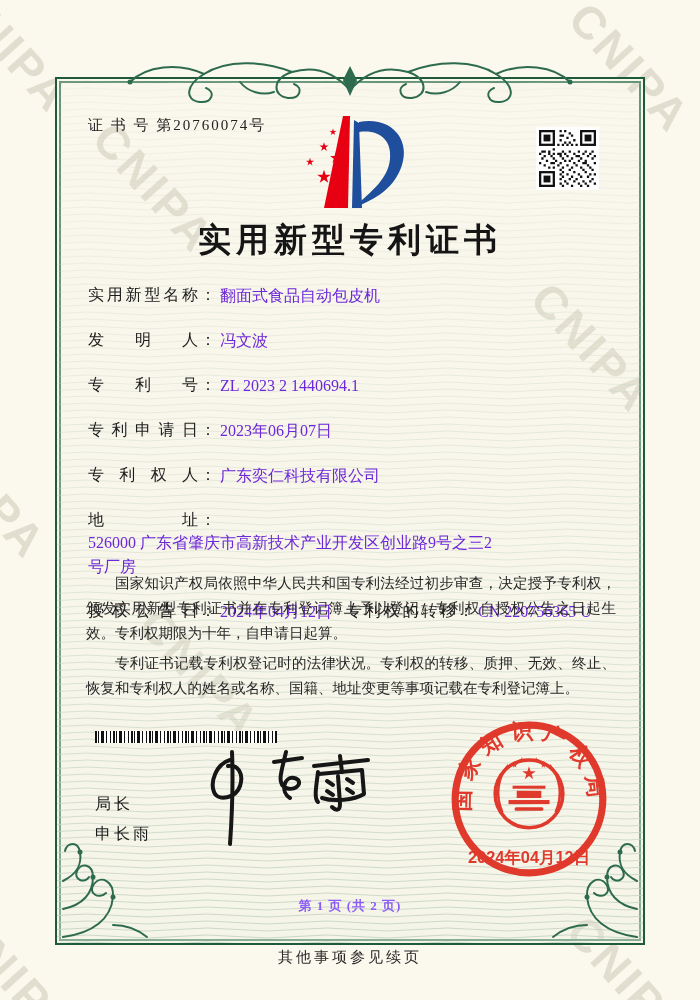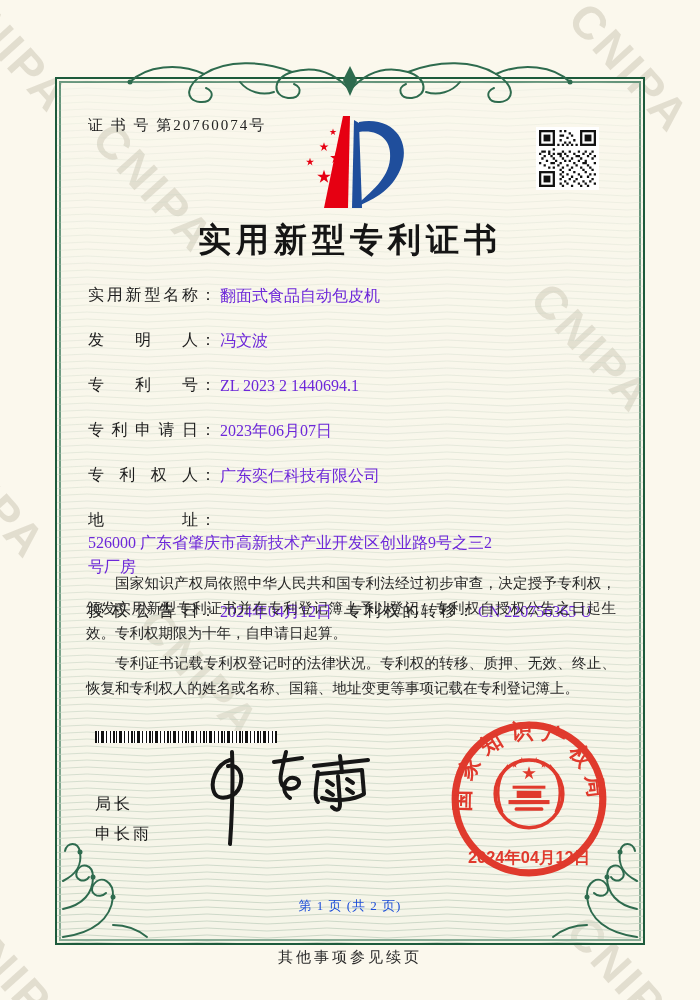--- a/index.html
+++ b/index.html
@@ -54,21 +54,21 @@
   }
   .signer{
     position:absolute;left:95px;top:789px;
     font-family:"Liberation Sans","DejaVu Sans",sans-serif;
     font-size:16px;letter-spacing:3px;color:#191919;line-height:30px;
   }
   .handsig{position:absolute;left:186px;top:748px;}
   .seal{position:absolute;left:449px;top:718px;}
   .pageno{
     position:absolute;left:0;top:897px;width:100%;text-align:center;
-    font-size:13px;letter-spacing:1px;color:#1d4ed8;
+    font-size:13px;letter-spacing:1px;color:#8b5cf6;font-weight:bold;
   }
   .contnote{
     position:absolute;left:0;top:948px;width:100%;text-align:center;
     font-size:15px;letter-spacing:3px;color:#2a2a2a;
   }
   .ornament-top{position:absolute;left:50%;top:-27px;transform:translateX(-50%);}
   .flourish{position:absolute;bottom:2px;}
   .flourish.fl{left:2px;}
   .flourish.fr{right:2px;transform:scaleX(-1);}
 </style>

